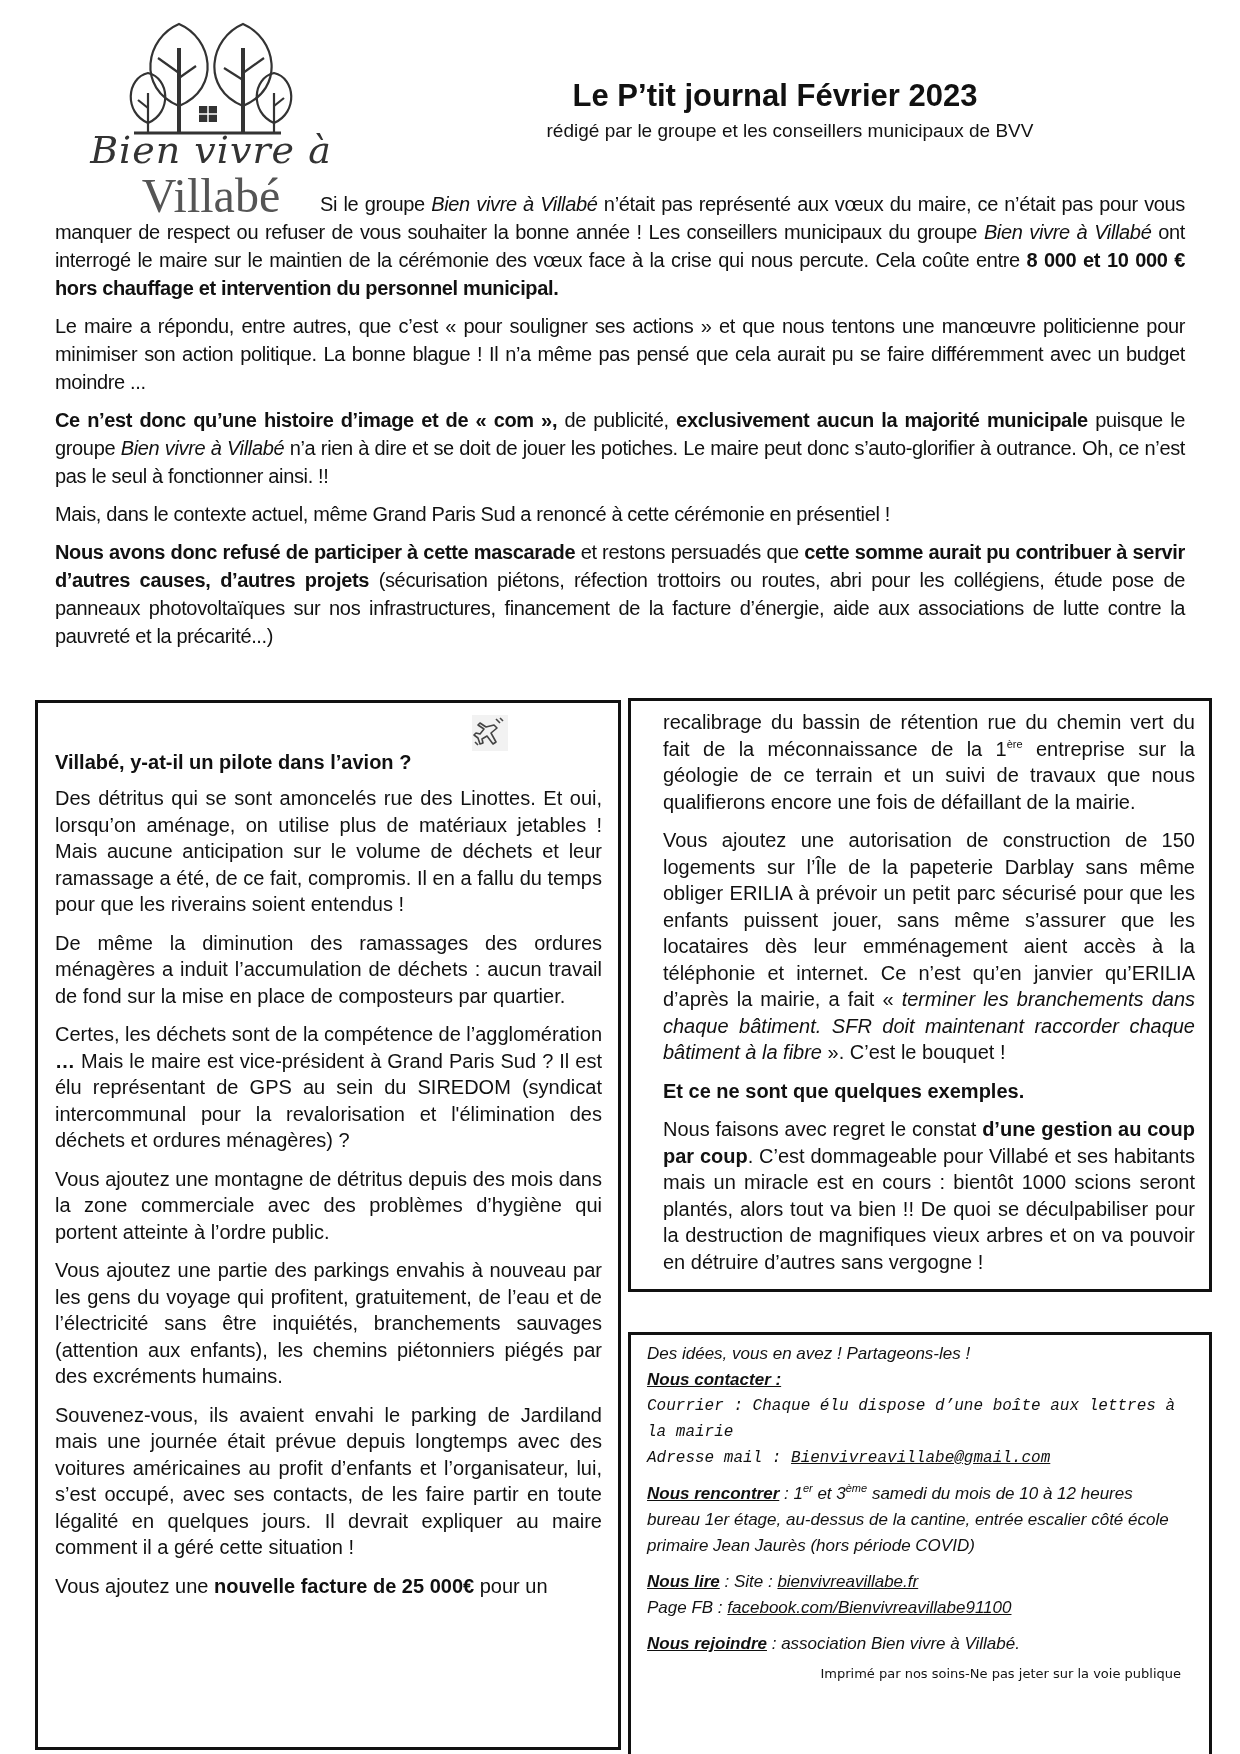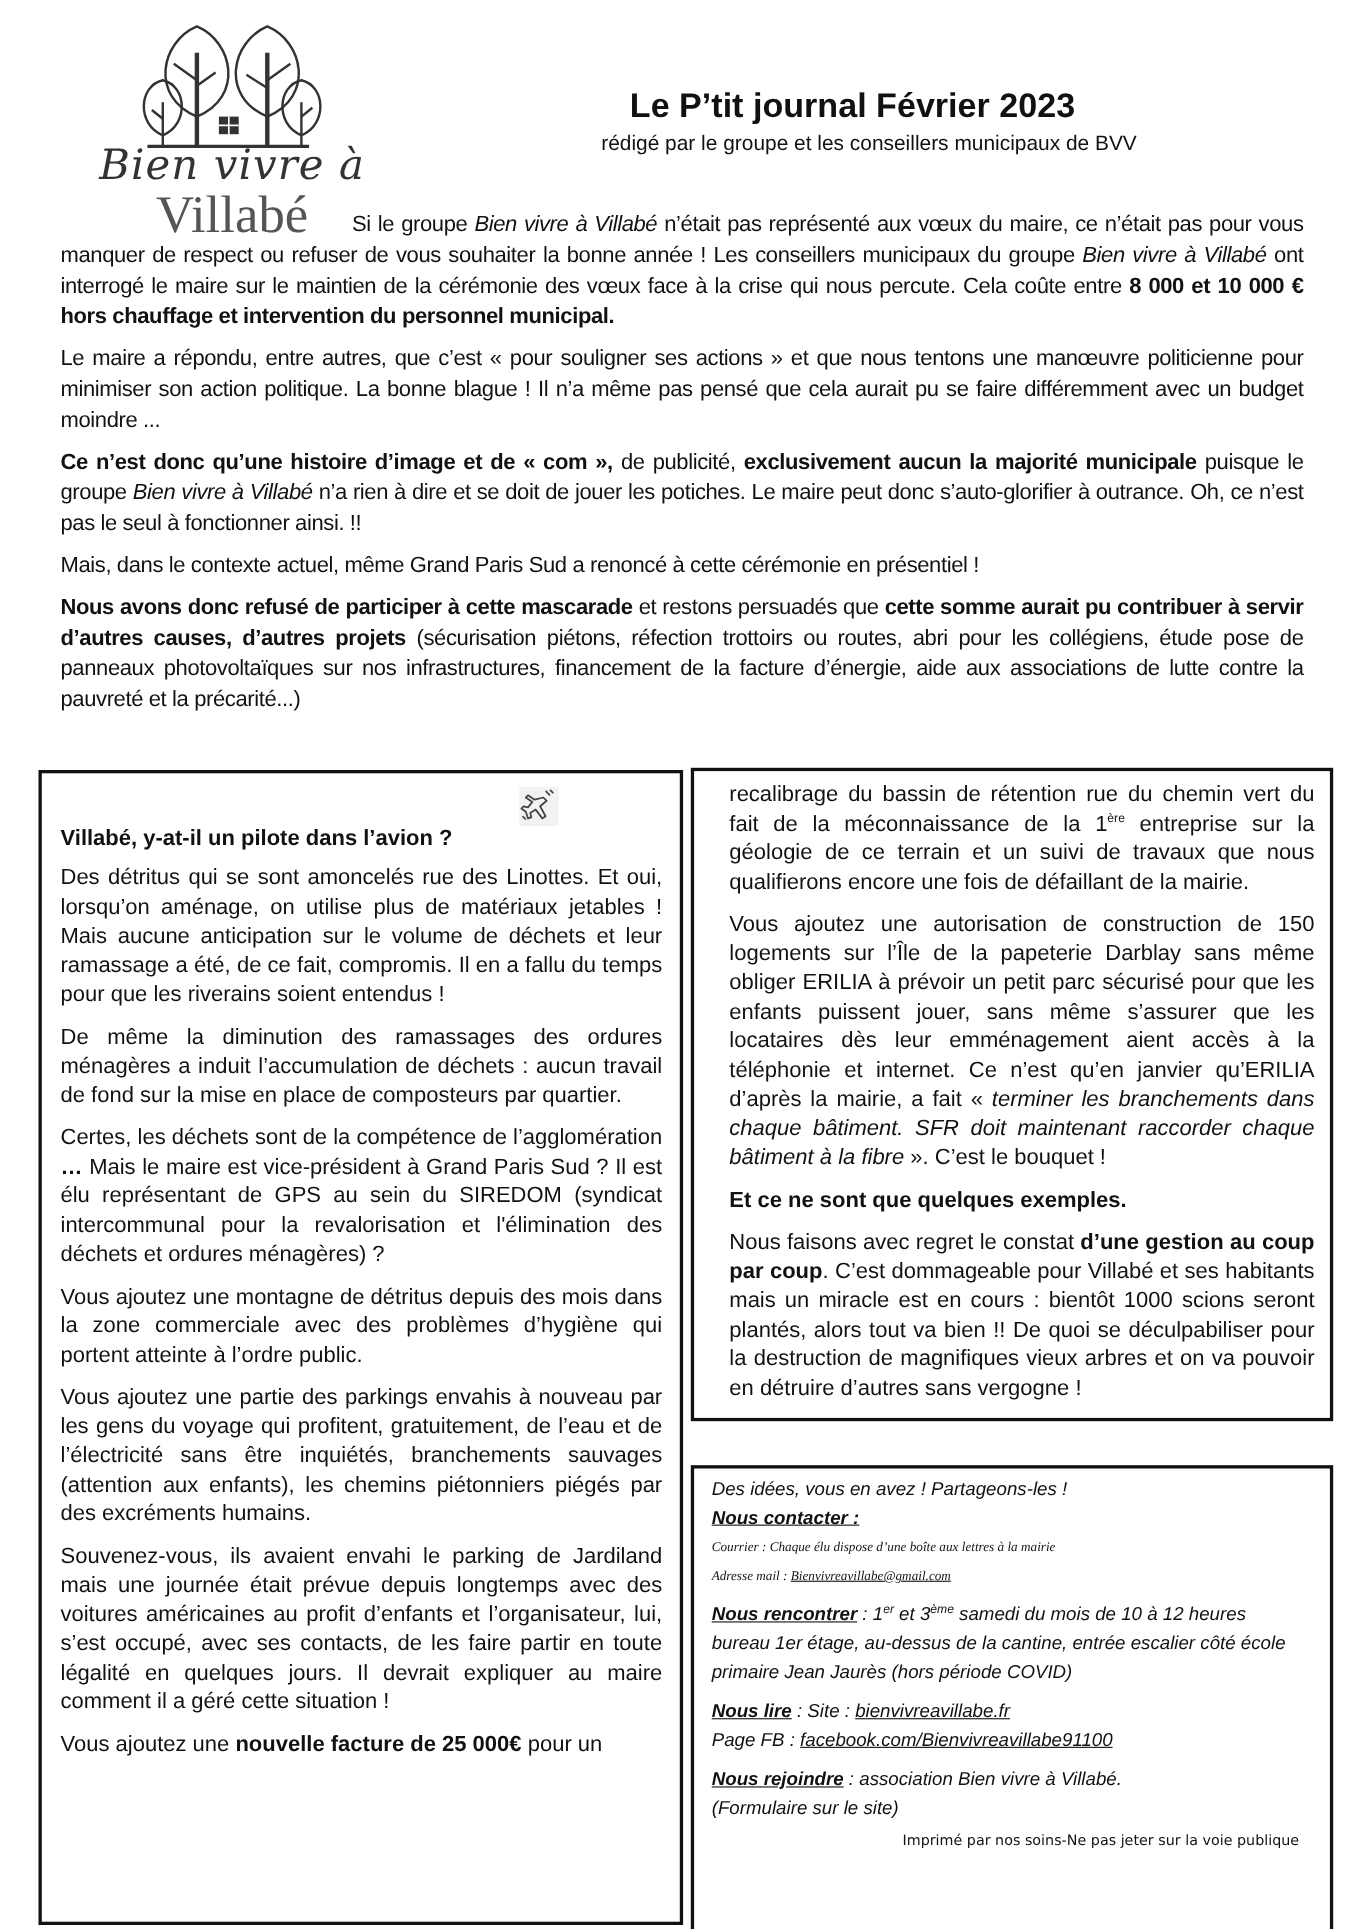--- a/index.html
+++ b/index.html
@@ -16,21 +16,21 @@
   .box { border: 3px solid #111; box-sizing: border-box; }
   .left-box { left: 35px; top: 700px; width: 586px; height: 1050px; padding: 16px 16px 0 17px; }
   .right-box { left: 628px; top: 698px; width: 584px; height: 594px; padding: 8px 14px 0 32px; }
   .contact-box { left: 628px; top: 1332px; width: 584px; height: 460px; padding: 6px 28px 0 16px; font-size: 17px; }
   .col { font-size: 20px; line-height: 26.5px; text-align: justify; }
   .col p { margin: 0 0 12px 0; }
   .col h3 { margin: 30px 0 10px 0; font-size: 20px; font-weight: bold; line-height: 26px; }
   .plane { position: absolute; right: 110px; top: 12px; width: 36px; height: 36px; }
   sup { font-size: 11px; line-height: 0; }
   .contact-box p { margin: 0; line-height: 26px; font-style: italic; }
-  .contact-box .cal { font-family: Liberation Serif, serif; font-size: 12px; }
+  .contact-box .cal { font-family: Liberation Mono, monospace; font-size: 16px; }
   .contact-box .lbl { font-weight: bold; text-decoration: underline; font-style: italic; }
   .contact-box .gap { height: 10px; }
   .u { text-decoration: underline; }
   .footer-note { font-style: normal !important; font-size: 13px; text-align: right; margin-top: 4px !important; font-family: "DejaVu Sans", sans-serif; }
 </style>
 </head>
 <body>
 
 <div class="abs logo">
   <svg width="250" height="120" viewBox="0 0 250 120" style="position:absolute;left:0;top:0;">
@@ -123,15 +123,14 @@
   <p><span class="lbl">Nous contacter :</span></p>
   <p class="cal">Courrier : Chaque élu dispose d’une boîte aux lettres à la mairie</p>
   <p class="cal"><span>Adresse mail : </span><span class="u">Bienvivreavillabe@gmail.com</span></p>
   <div class="gap"></div>
   <p><span class="lbl">Nous rencontrer</span><span> : 1</span><sup>er</sup><span> et 3</span><sup>ème</sup><span> samedi du mois de 10 à 12 heures bureau 1er étage, au-dessus de la cantine, entrée escalier côté école primaire Jean Jaurès (hors période COVID)</span></p>
   <div class="gap"></div>
   <p><span class="lbl">Nous lire</span><span> : Site : </span><span class="u">bienvivreavillabe.fr</span></p>
   <p><span>Page FB : </span><span class="u">facebook.com/Bienvivreavillabe91100</span></p>
   <div class="gap"></div>
   <p><span class="lbl">Nous rejoindre</span><span> : association Bien vivre à Villabé.</span></p>
-  <p>(Formulaire sur le site)</p>
   <p class="footer-note">Imprimé par nos soins-Ne pas jeter sur la voie publique</p>
 </div>
 
 </body></html>

